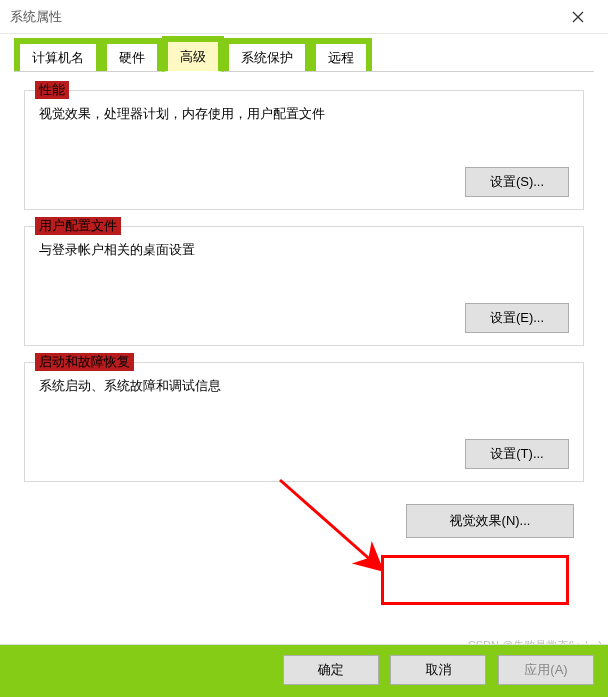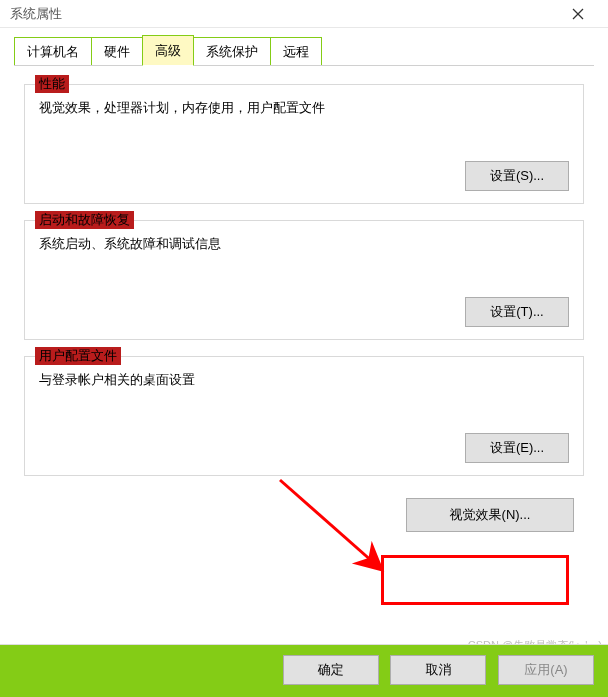--- a/index.html
+++ b/index.html
@@ -6,21 +6,21 @@
     body {
       font-family: "Microsoft YaHei", "SimSun", sans-serif;
       font-size: 13px;
       background: #fff;
       width: 608px;
       height: 697px;
       overflow: hidden;
       color: #000;
     }
     .titlebar {
-      height: 28px;
+      height: 34px;
       display: flex;
       align-items: center;
       padding: 0 10px;
       border-bottom: 1px solid #e8e8e8;
     }
     .titlebar .title { flex: 1; color: #555; font-size: 13px; }
     .titlebar .close {
       width: 40px; height: 34px;
       display: flex; align-items: center; justify-content: center;
       color: #555; cursor: default;
@@ -30,21 +30,21 @@
       padding: 10px 14px 0 14px;
     }
     .tabs {
       display: flex;
       align-items: flex-end;
       position: relative;
       height: 28px;
     }
     .tab {
       padding: 5px 12px 4px 12px;
-      border: 1px solid #84cc16;
+      border: 6px solid #84cc16;
       border-bottom: 1px solid #d0d0d0;
       background: #fff;
       margin-right: -1px;
       position: relative;
       font-size: 13px;
       color: #000;
       cursor: default;
     }
     .tab.active {
       border-bottom: 1px solid #fff;
@@ -159,32 +159,32 @@
 
     <div class="fieldset">
       <span class="legend">性能</span>
       <div class="desc">视觉效果，处理器计划，内存使用，用户配置文件</div>
       <div class="btnrow">
         <span class="btn">设置(S)...</span>
       </div>
     </div>
 
     <div class="fieldset">
+      <span class="legend">用户配置文件</span>
+      <div class="desc">与登录帐户相关的桌面设置</div>
+      <div class="btnrow">
+        <span class="btn">设置(E)...</span>
+      </div>
+    </div>
+
+    <div class="fieldset">
       <span class="legend">启动和故障恢复</span>
       <div class="desc">系统启动、系统故障和调试信息</div>
       <div class="btnrow">
         <span class="btn">设置(T)...</span>
-      </div>
-    </div>
-
-    <div class="fieldset">
-      <span class="legend">用户配置文件</span>
-      <div class="desc">与登录帐户相关的桌面设置</div>
-      <div class="btnrow">
-        <span class="btn">设置(E)...</span>
       </div>
     </div>
 
     <div class="envrow">
       <span class="envbtn">视觉效果(N)...</span>
     </div>
   </div>
 </div>
 
 <div class="highlight" style="left:381px; top:555px; width:188px; height:50px;"></div>

